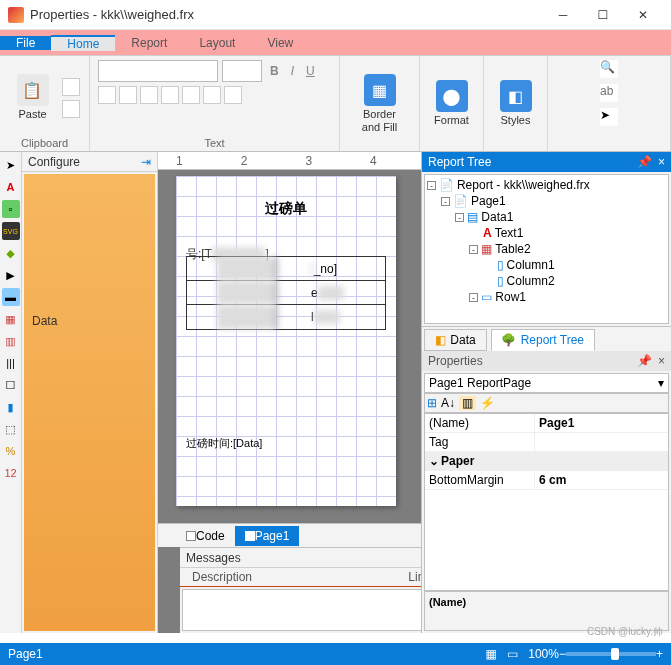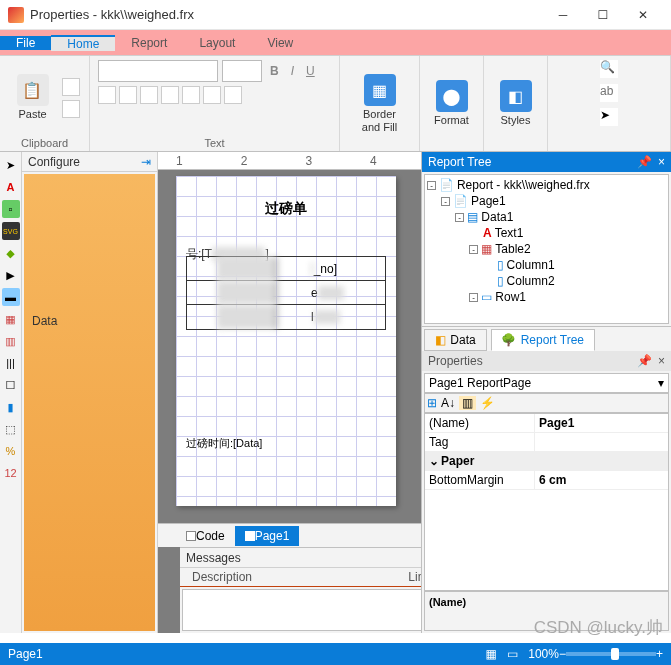--- a/index.html
+++ b/index.html
@@ -66,21 +66,21 @@
 .propgrid .pval { flex:1; padding:2px 4px; font-weight:bold; }
 .propgrid .pcat { background:#eee; font-weight:bold; }
 .propdesc { border:1px solid #c0c0c0; padding:4px; font-size:11px; font-weight:bold; height:40px; }
 .messages { position:absolute; left:22px; right:0; bottom:32px; height:96px; background:#f3f3f3; border-top:1px solid #c0c0c0; display:flex; flex-direction:column; }
 .msghdr { display:flex; border-bottom:1px solid #c2410c; padding:2px 12px; font-size:11px; color:#555; }
 .statusbar { position:absolute; bottom:0; left:0; right:0; height:22px; background:#0a7cd8; color:#fff; display:flex; align-items:center; padding:0 8px; font-size:11px; gap:10px; }
 .statusbar .spacer { flex:1; }
 .zoom { display:flex; align-items:center; }
 .zslider { width:90px; height:4px; background:#5aa8e8; position:relative; }
 .zslider .thumb { position:absolute; left:45px; top:-4px; width:8px; height:12px; background:#fff; border-radius:2px; }
-.watermark { position:absolute; right:8px; bottom:26px; font-size:17px; color:#aaa; }
+.watermark { position:absolute; right:8px; bottom:26px; font-size:10px; color:#aaa; }
 </style>
 </head>
 <body>
 
 <div class="titlebar">
   <div class="logo"></div>
   <div class="title">Properties - kkk\\weighed.frx</div>
   <div class="winbtn">─</div>
   <div class="winbtn">☐</div>
   <div class="winbtn">✕</div>

